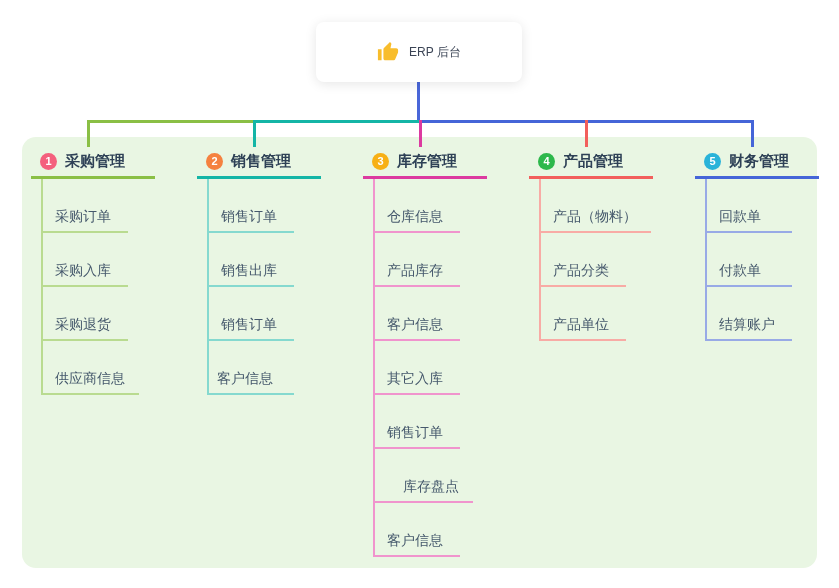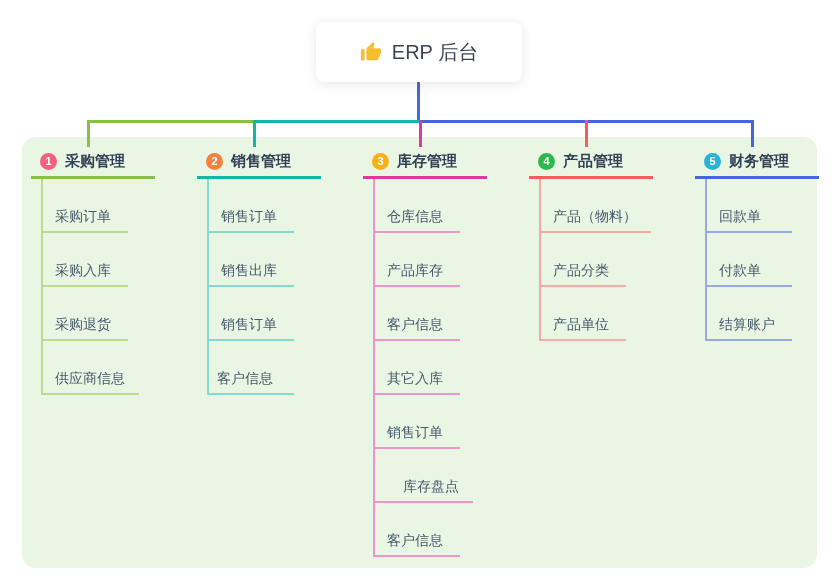--- a/index.html
+++ b/index.html
@@ -8,21 +8,21 @@
     font-family:"Liberation Sans","DejaVu Sans",sans-serif;
   }
   .panel{
     position:absolute;left:22px;top:137px;width:795px;height:431px;
     background:#e9f6e3;border-radius:14px;
   }
   .root-card{
     position:absolute;left:316px;top:22px;width:206px;height:60px;
     background:#ffffff;border-radius:8px;box-shadow:0 2px 12px rgba(0,0,0,0.10);
     display:flex;align-items:center;justify-content:center;gap:10px;
-    font-size:20px;color:#3b4455;font-weight:500;cursor:default;
+    font-size:12px;color:#3b4455;font-weight:500;cursor:default;
   }
   .root-icon{display:inline-flex;width:22px;height:22px;}
   .line{position:absolute;}
   .branch{position:absolute;top:146px;width:160px;}
   .branch-header{
     width:115px;height:30px;box-sizing:content-box;
     display:flex;align-items:center;gap:8px;padding-left:9px;
     border-bottom:3px solid #000;
   }
   .badge{

